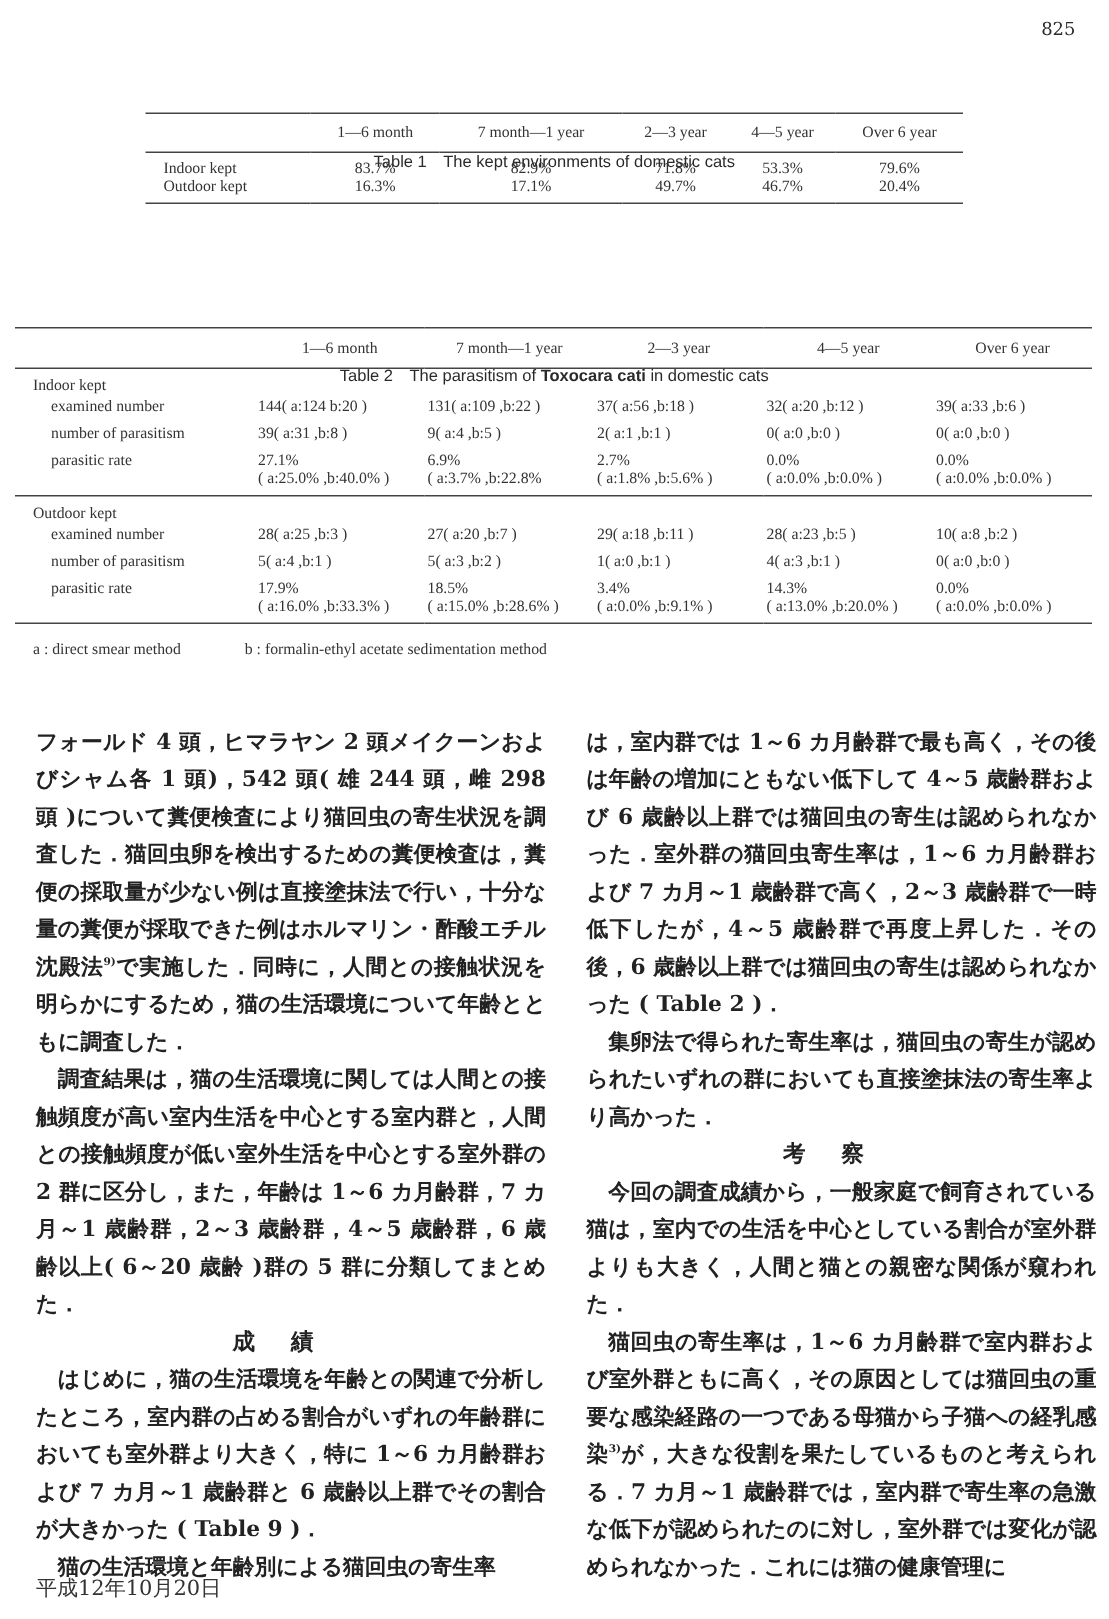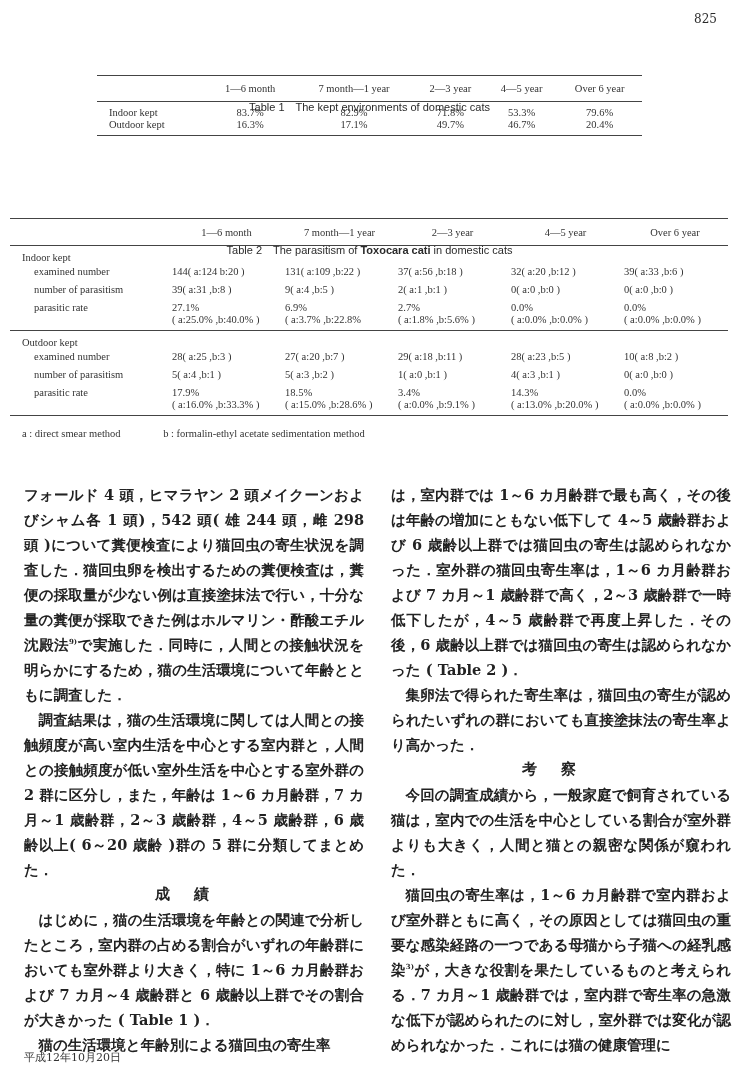--- a/index.html
+++ b/index.html
@@ -39,21 +39,21 @@
   .footnote span { margin-right: 40px; }
 
   .col { position: absolute; top: 482px; width: 340px; font-size: 14.5px; line-height: 25px; color: #222; }
   .col-left { left: 24px; }
   .col-right { left: 391px; }
   .col p { margin: 0; text-align: justify; font-weight: bold; }
   .col p.indent { text-indent: 1em; }
   .col h3 { margin: 0; text-align: center; font-size: 15px; font-weight: bold; letter-spacing: 1.6em; font-family: "DejaVu Sans", sans-serif; line-height: 25px; }
   sup { font-size: 7px; line-height: 0; }
 
-  .footer-date { position: absolute; top: 1050px; left: 24px; font-size: 11px; color: #333; }
+  .footer-date { position: absolute; top: 1050px; left: 24px; font-size: 14px; color: #333; }
 </style>
 </head>
 <body>
 
 <div class="running-head">
   <span class="page-number">825</span>
 </div>
 
 <div class="caption" style="top:52px;">Table 1　The kept environments of domestic cats</div>
 
@@ -201,21 +201,21 @@
 
 <div class="footnote">
   <span>a : direct smear method</span>
   <span>b : formalin-ethyl acetate sedimentation method</span>
 </div>
 
 <div class="col col-left">
   <p><span>フォールド 4 頭，ヒマラヤン 2 頭メイクーンおよびシャム各 1 頭)，542 頭( 雄 244 頭，雌 298 頭 )について糞便検査により猫回虫の寄生状況を調査した．猫回虫卵を検出するための糞便検査は，糞便の採取量が少ない例は直接塗抹法で行い，十分な量の糞便が採取できた例はホルマリン・酢酸エチル沈殿法</span><sup>9)</sup><span>で実施した．同時に，人間との接触状況を明らかにするため，猫の生活環境について年齢とともに調査した．</span></p>
   <p class="indent">調査結果は，猫の生活環境に関しては人間との接触頻度が高い室内生活を中心とする室内群と，人間との接触頻度が低い室外生活を中心とする室外群の 2 群に区分し，また，年齢は 1～6 カ月齢群，7 カ月～1 歳齢群，2～3 歳齢群，4～5 歳齢群，6 歳齢以上( 6～20 歳齢 )群の 5 群に分類してまとめた．</p>
   <h3>成績</h3>
-  <p class="indent">はじめに，猫の生活環境を年齢との関連で分析したところ，室内群の占める割合がいずれの年齢群においても室外群より大きく，特に 1～6 カ月齢群および 7 カ月～4 歳齢群と 6 歳齢以上群でその割合が大きかった ( Table 1 )．</p>
+  <p class="indent">はじめに，猫の生活環境を年齢との関連で分析したところ，室内群の占める割合がいずれの年齢群においても室外群より大きく，特に 1～6 カ月齢群および 7 カ月～1 歳齢群と 6 歳齢以上群でその割合が大きかった ( Table 9 )．</p>
   <p class="indent">猫の生活環境と年齢別による猫回虫の寄生率</p>
 </div>
 
 <div class="col col-right">
   <p>は，室内群では 1～6 カ月齢群で最も高く，その後は年齢の増加にともない低下して 4～5 歳齢群および 6 歳齢以上群では猫回虫の寄生は認められなかった．室外群の猫回虫寄生率は，1～6 カ月齢群および 7 カ月～1 歳齢群で高く，2～3 歳齢群で一時低下したが，4～5 歳齢群で再度上昇した．その後，6 歳齢以上群では猫回虫の寄生は認められなかった ( Table 2 )．</p>
   <p class="indent">集卵法で得られた寄生率は，猫回虫の寄生が認められたいずれの群においても直接塗抹法の寄生率より高かった．</p>
   <h3>考察</h3>
   <p class="indent">今回の調査成績から，一般家庭で飼育されている猫は，室内での生活を中心としている割合が室外群よりも大きく，人間と猫との親密な関係が窺われた．</p>
   <p class="indent"><span>猫回虫の寄生率は，1～6 カ月齢群で室内群および室外群ともに高く，その原因としては猫回虫の重要な感染経路の一つである母猫から子猫への経乳感染</span><sup>3)</sup><span>が，大きな役割を果たしているものと考えられる．7 カ月～1 歳齢群では，室内群で寄生率の急激な低下が認められたのに対し，室外群では変化が認められなかった．これには猫の健康管理に</span></p>
 </div>

